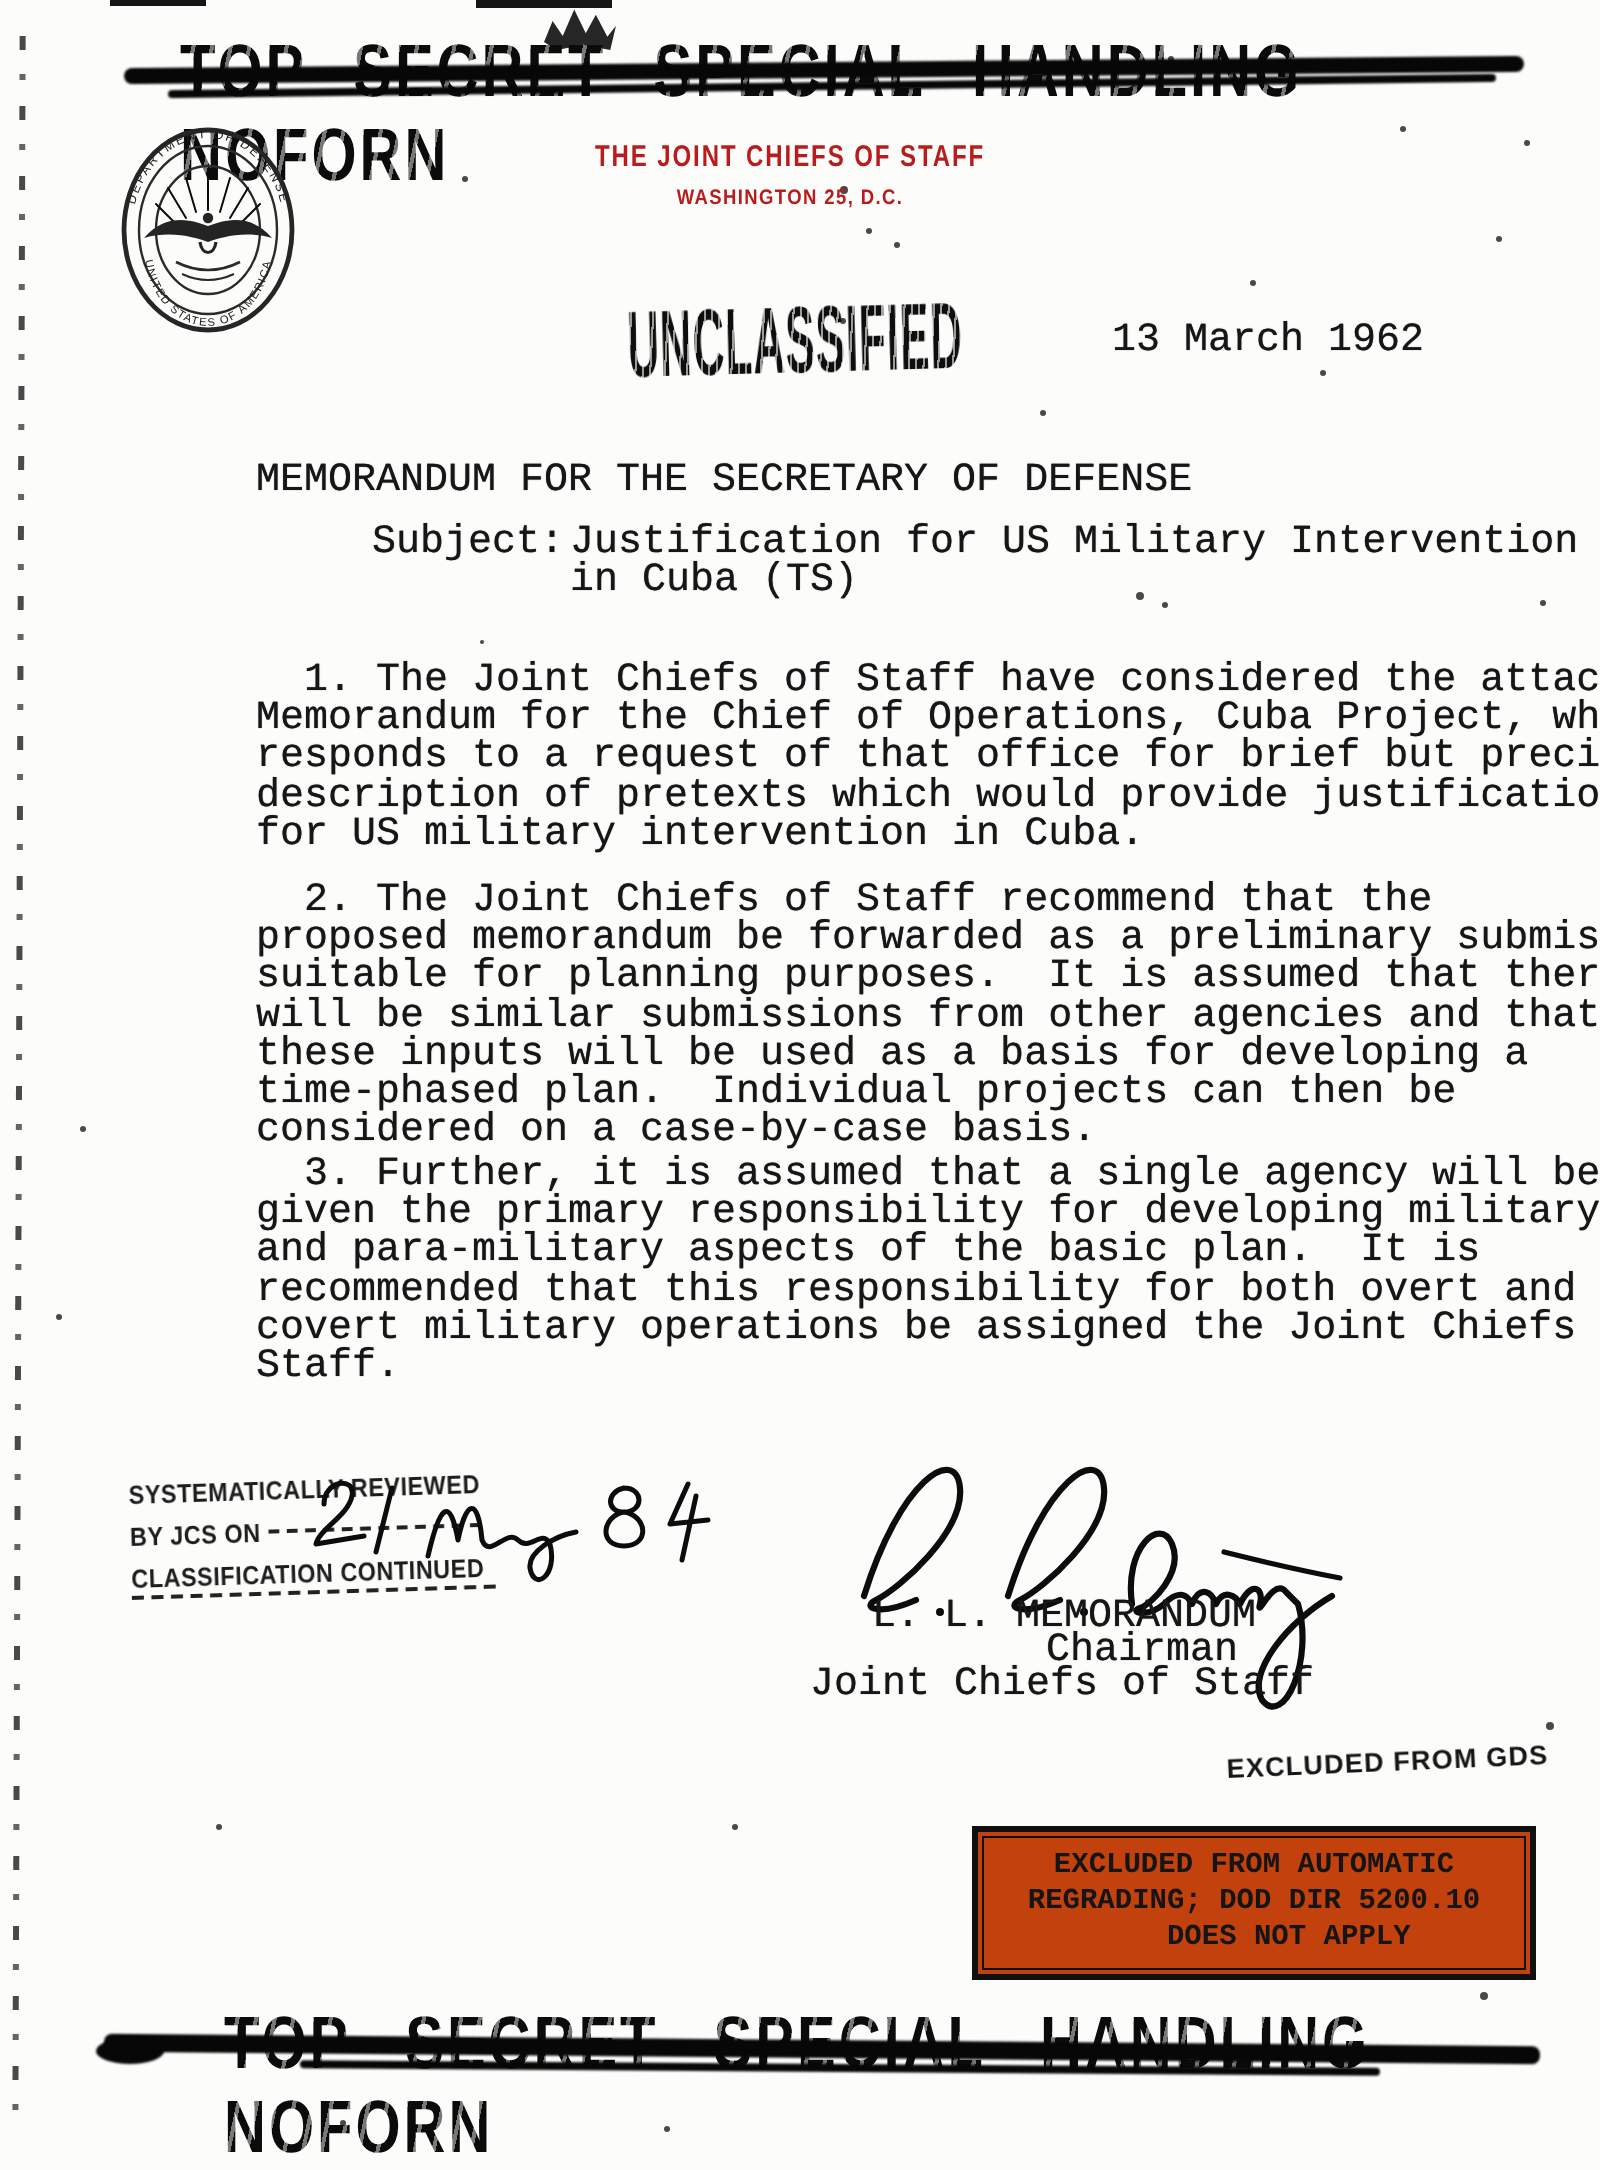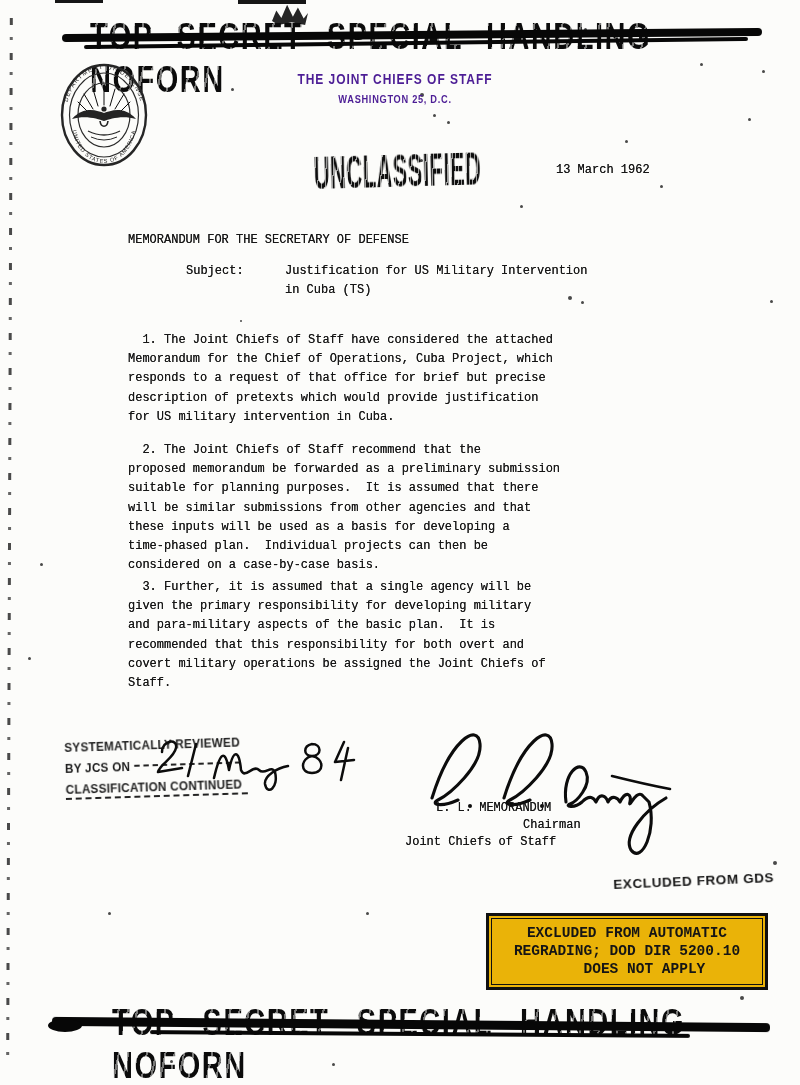--- a/index.html
+++ b/index.html
@@ -4,36 +4,36 @@
 <style>
   html,body{margin:0;padding:0;background:#ffffff;}
   .page{
     position:relative;width:800px;height:1085px;background:#fcfcfa;
     overflow:hidden;color:#141414;
     font-family:"Liberation Mono","DejaVu Sans Mono",monospace;
   }
   
   .typed{
     position:absolute;font-family:"Liberation Mono","DejaVu Sans Mono",monospace;
-    font-size:12px;line-height:19.2px;white-space:pre;color:#161616;
+    font-size:20px;line-height:19.2px;white-space:pre;color:#161616;
     text-shadow:0 0 .45px rgba(0,0,0,.8);
   }
   
   .banner{position:absolute;transform-origin:left top;}
   .banner .txt{
     display:inline-block;font-family:"Liberation Sans",sans-serif;font-weight:900;
     font-size:29px;letter-spacing:1.5px;word-spacing:14px;color:#0b0b0b;
     transform:scaleY(1.28);transform-origin:left top;filter:blur(.25px);
     -webkit-mask-image:repeating-linear-gradient(105deg,#000 0 7px,rgba(0,0,0,.55) 7px 9px);
             mask-image:repeating-linear-gradient(105deg,#000 0 7px,rgba(0,0,0,.55) 7px 9px);
   }
   .strike{position:absolute;background:#070707;border-radius:4px;filter:blur(.4px);}
   
   .letterhead{position:absolute;left:210px;top:70px;width:370px;text-align:center;
-    font-family:"Liberation Sans",sans-serif;color:#4c1d95;}
+    font-family:"Liberation Sans",sans-serif;color:#b91c1c;}
   .lh-org{font-size:15px;font-weight:700;letter-spacing:1.2px;transform:scaleX(.8);transform-origin:center;}
   .lh-addr{font-size:10.5px;font-weight:700;letter-spacing:.8px;margin-top:6px;transform:scaleX(.88);transform-origin:center;}
   
   .stamp-unclassified{
     position:absolute;left:313px;top:146px;font-family:"Liberation Sans",sans-serif;
     font-weight:900;font-size:42px;letter-spacing:1px;color:#0e0e0e;
     transform:rotate(-1.6deg) scale(.52,1.12);transform-origin:left top;filter:blur(.25px);
     -webkit-mask-image:repeating-linear-gradient(100deg,#000 0 5px,rgba(0,0,0,.4) 5px 7px);
             mask-image:repeating-linear-gradient(100deg,#000 0 5px,rgba(0,0,0,.4) 5px 7px);
   }
@@ -43,21 +43,21 @@
     font-size:13px;line-height:21px;letter-spacing:.3px;filter:blur(.2px);
   }
   .stamp-review .cond{display:inline-block;transform:scaleX(.9);transform-origin:left center;white-space:nowrap;}
   .dashline{display:inline-block;width:118px;border-bottom:2px dashed #222;vertical-align:4px;margin-left:4px;}
   .review-underline{width:182px;border-bottom:2px dashed #222;margin-top:-2px;}
   .stamp-gds{
     position:absolute;left:613px;top:877px;font-family:"Liberation Sans",sans-serif;
     font-weight:700;font-size:13.5px;letter-spacing:.6px;color:#161616;
     transform:rotate(-2.5deg);transform-origin:left top;filter:blur(.2px);white-space:nowrap;
   }
-  .regrade-box{position:absolute;left:486px;top:913px;width:272px;border:3px solid #101010;padding:2px;background:#eab308;}
+  .regrade-box{position:absolute;left:486px;top:913px;width:272px;border:3px solid #101010;padding:2px;background:#c2410c;}
   .regrade-inner{border:1px solid #101010;padding:5px 2px 6px;text-align:center;
     font-family:"Liberation Mono","DejaVu Sans Mono",monospace;font-weight:700;
     font-size:14.5px;line-height:18px;white-space:pre;color:#151515;}
   
   .inkline{stroke:#0c0c0c;fill:none;stroke-linecap:round;stroke-linejoin:round;}
   
   .speck{position:absolute;background:#1c1c1c;border-radius:50%;}
   .edge-line{
     position:absolute;left:8px;top:18px;width:3px;height:1046px;opacity:.85;
     background:repeating-linear-gradient(180deg,#2a2a2a 0 7px,transparent 7px 19px,#4a4a4a 19px 22px,transparent 22px 35px);

